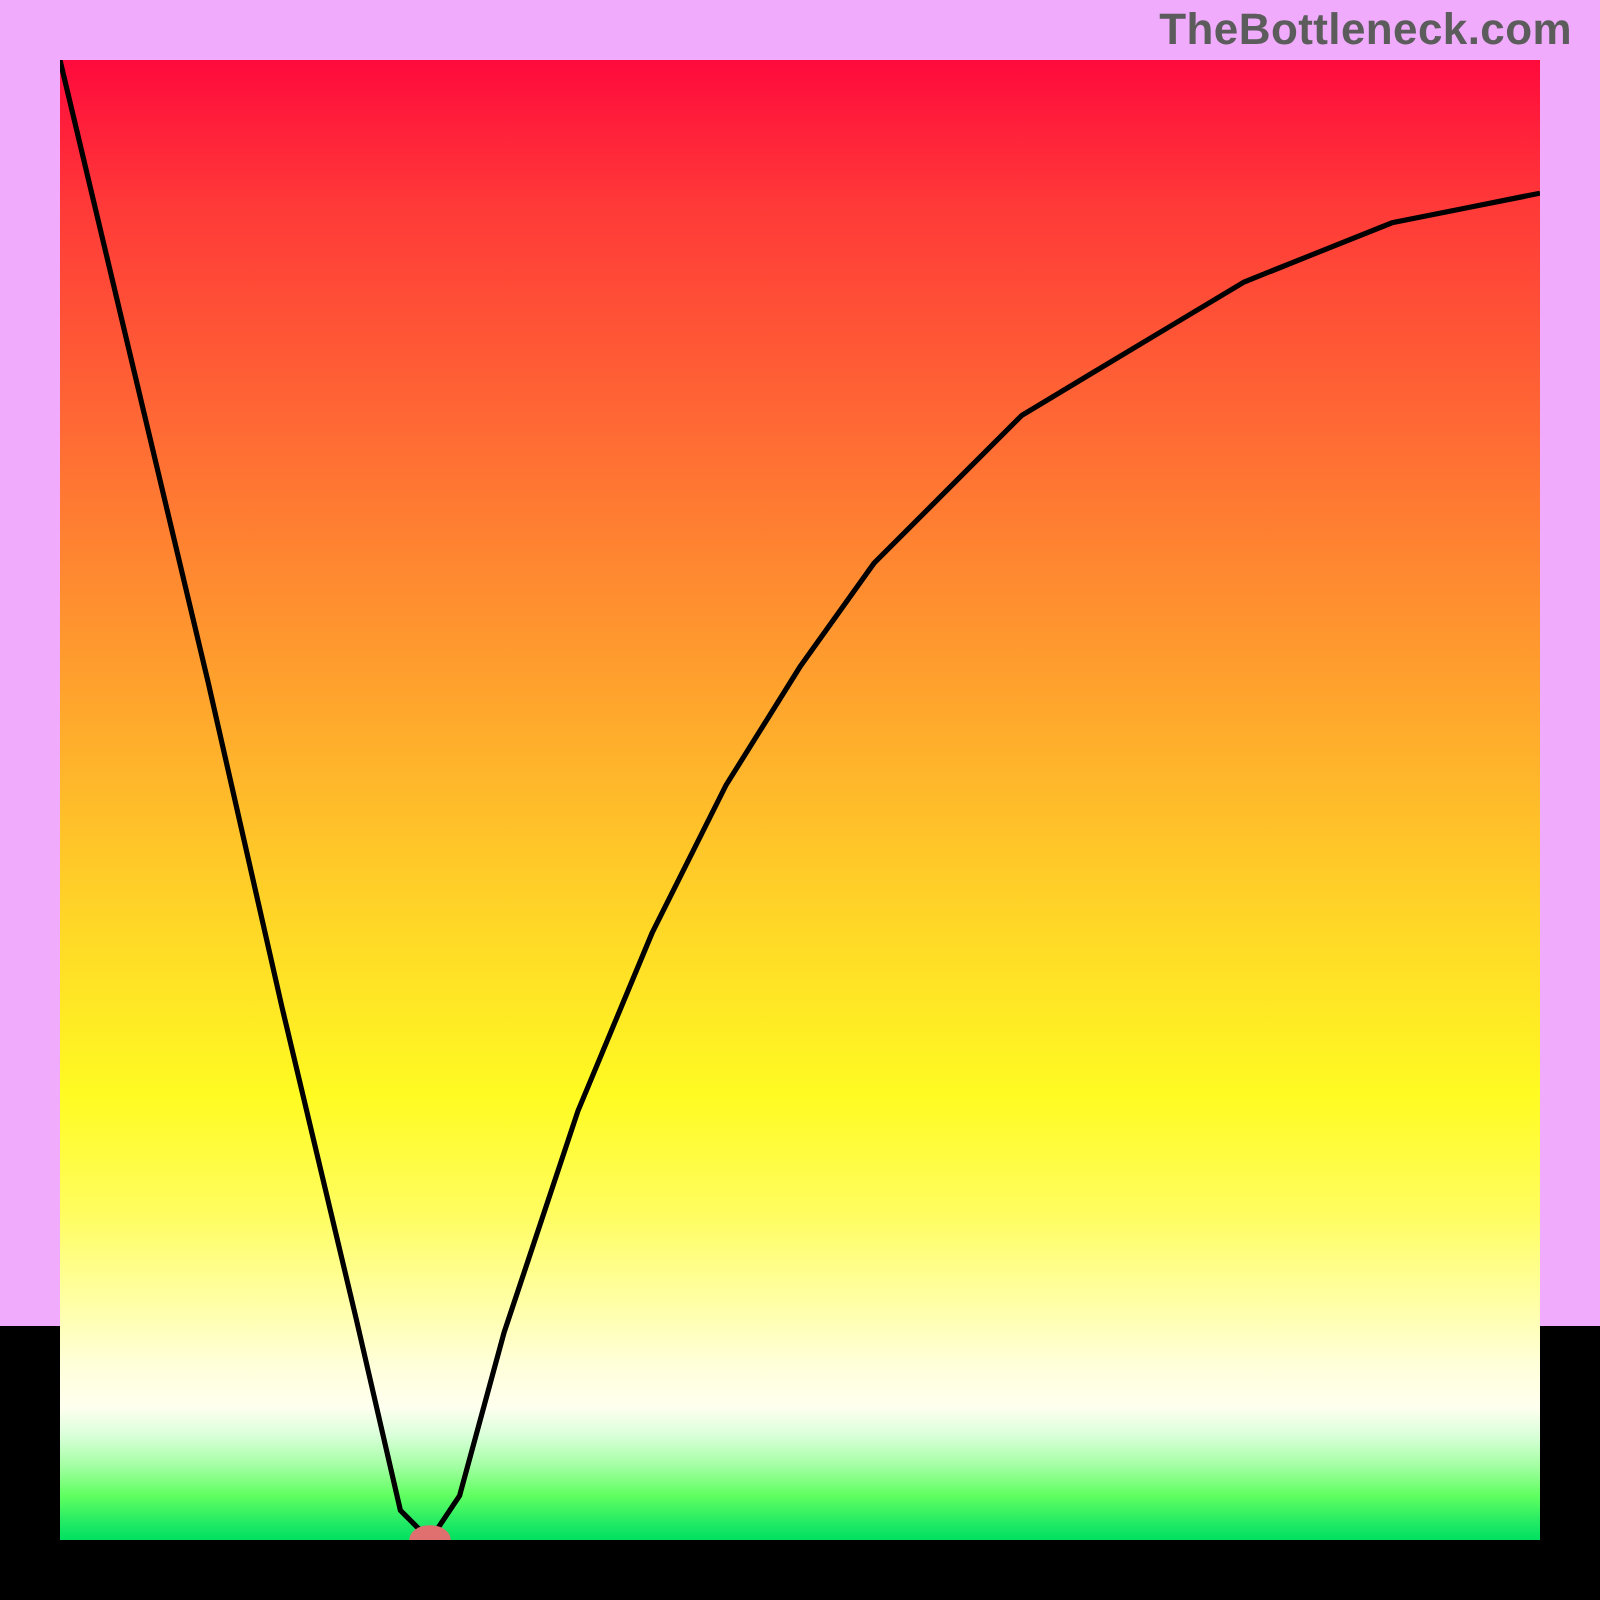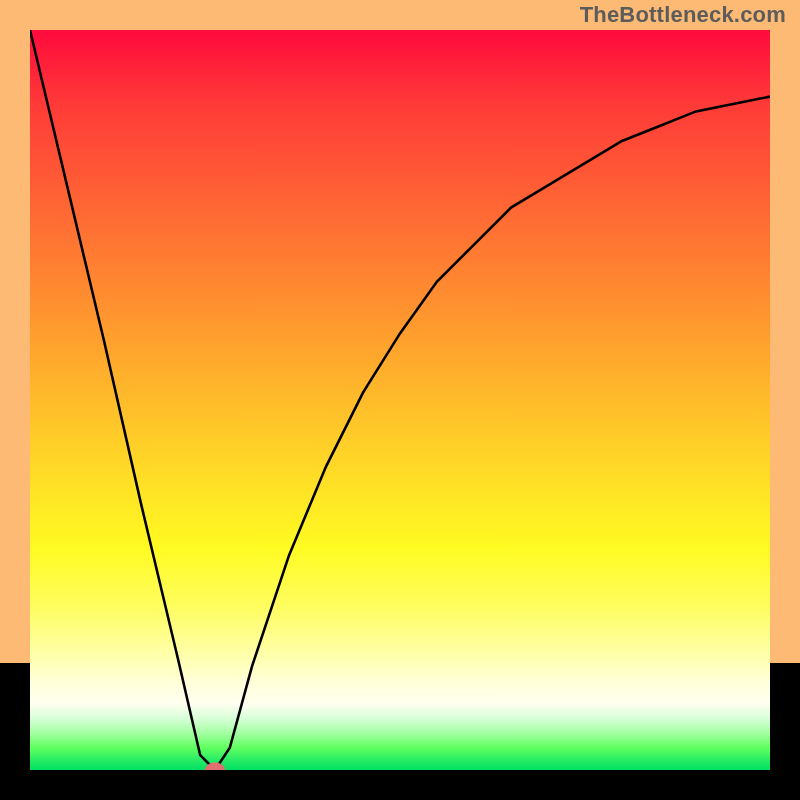--- a/index.html
+++ b/index.html
@@ -8,21 +8,21 @@
     width: 800px;
     height: 800px;
     background: #000;
     overflow: hidden;
     font-family: Arial, Helvetica, sans-serif;
   }
   .outer {
     position: relative;
     width: 800px;
     height: 663px;
-    background: #fdba74;
+    background: #f0abfc;
   }
   .watermark {
     position: absolute;
     top: 2px;
     right: 14px;
     color: #5c5c5c;
     font-size: 22px;
     font-weight: 600;
     letter-spacing: 0.2px;
     z-index: 20;

